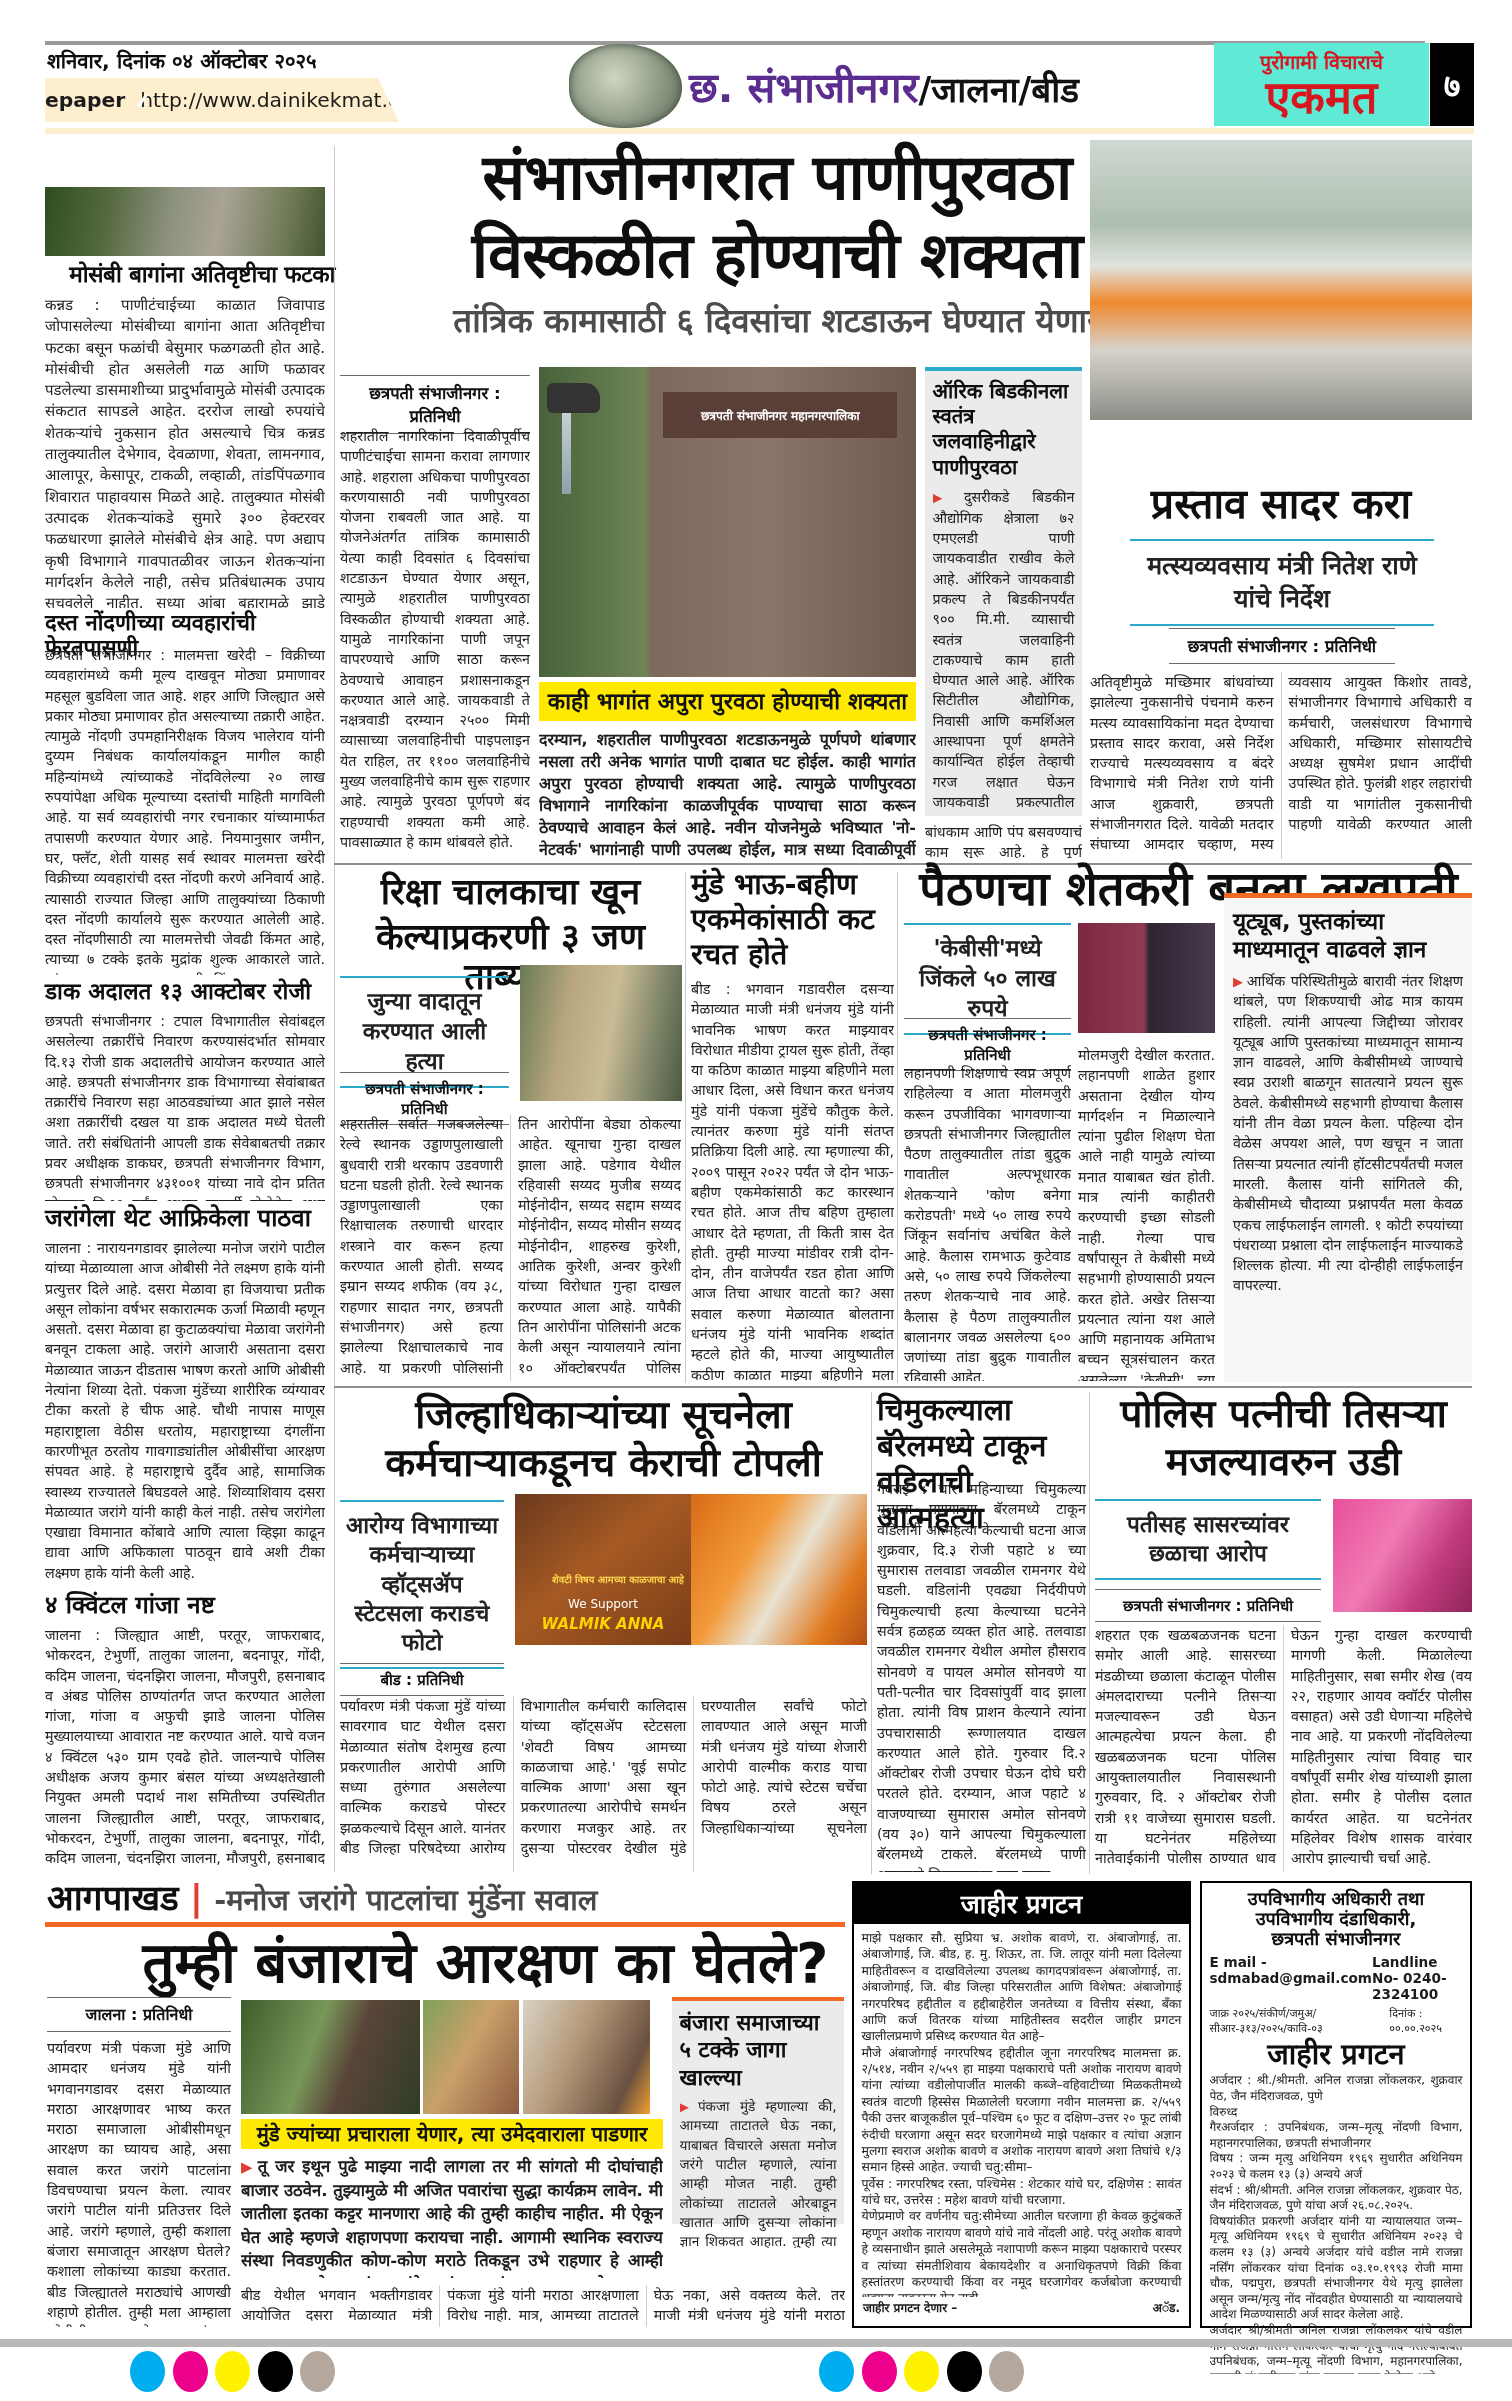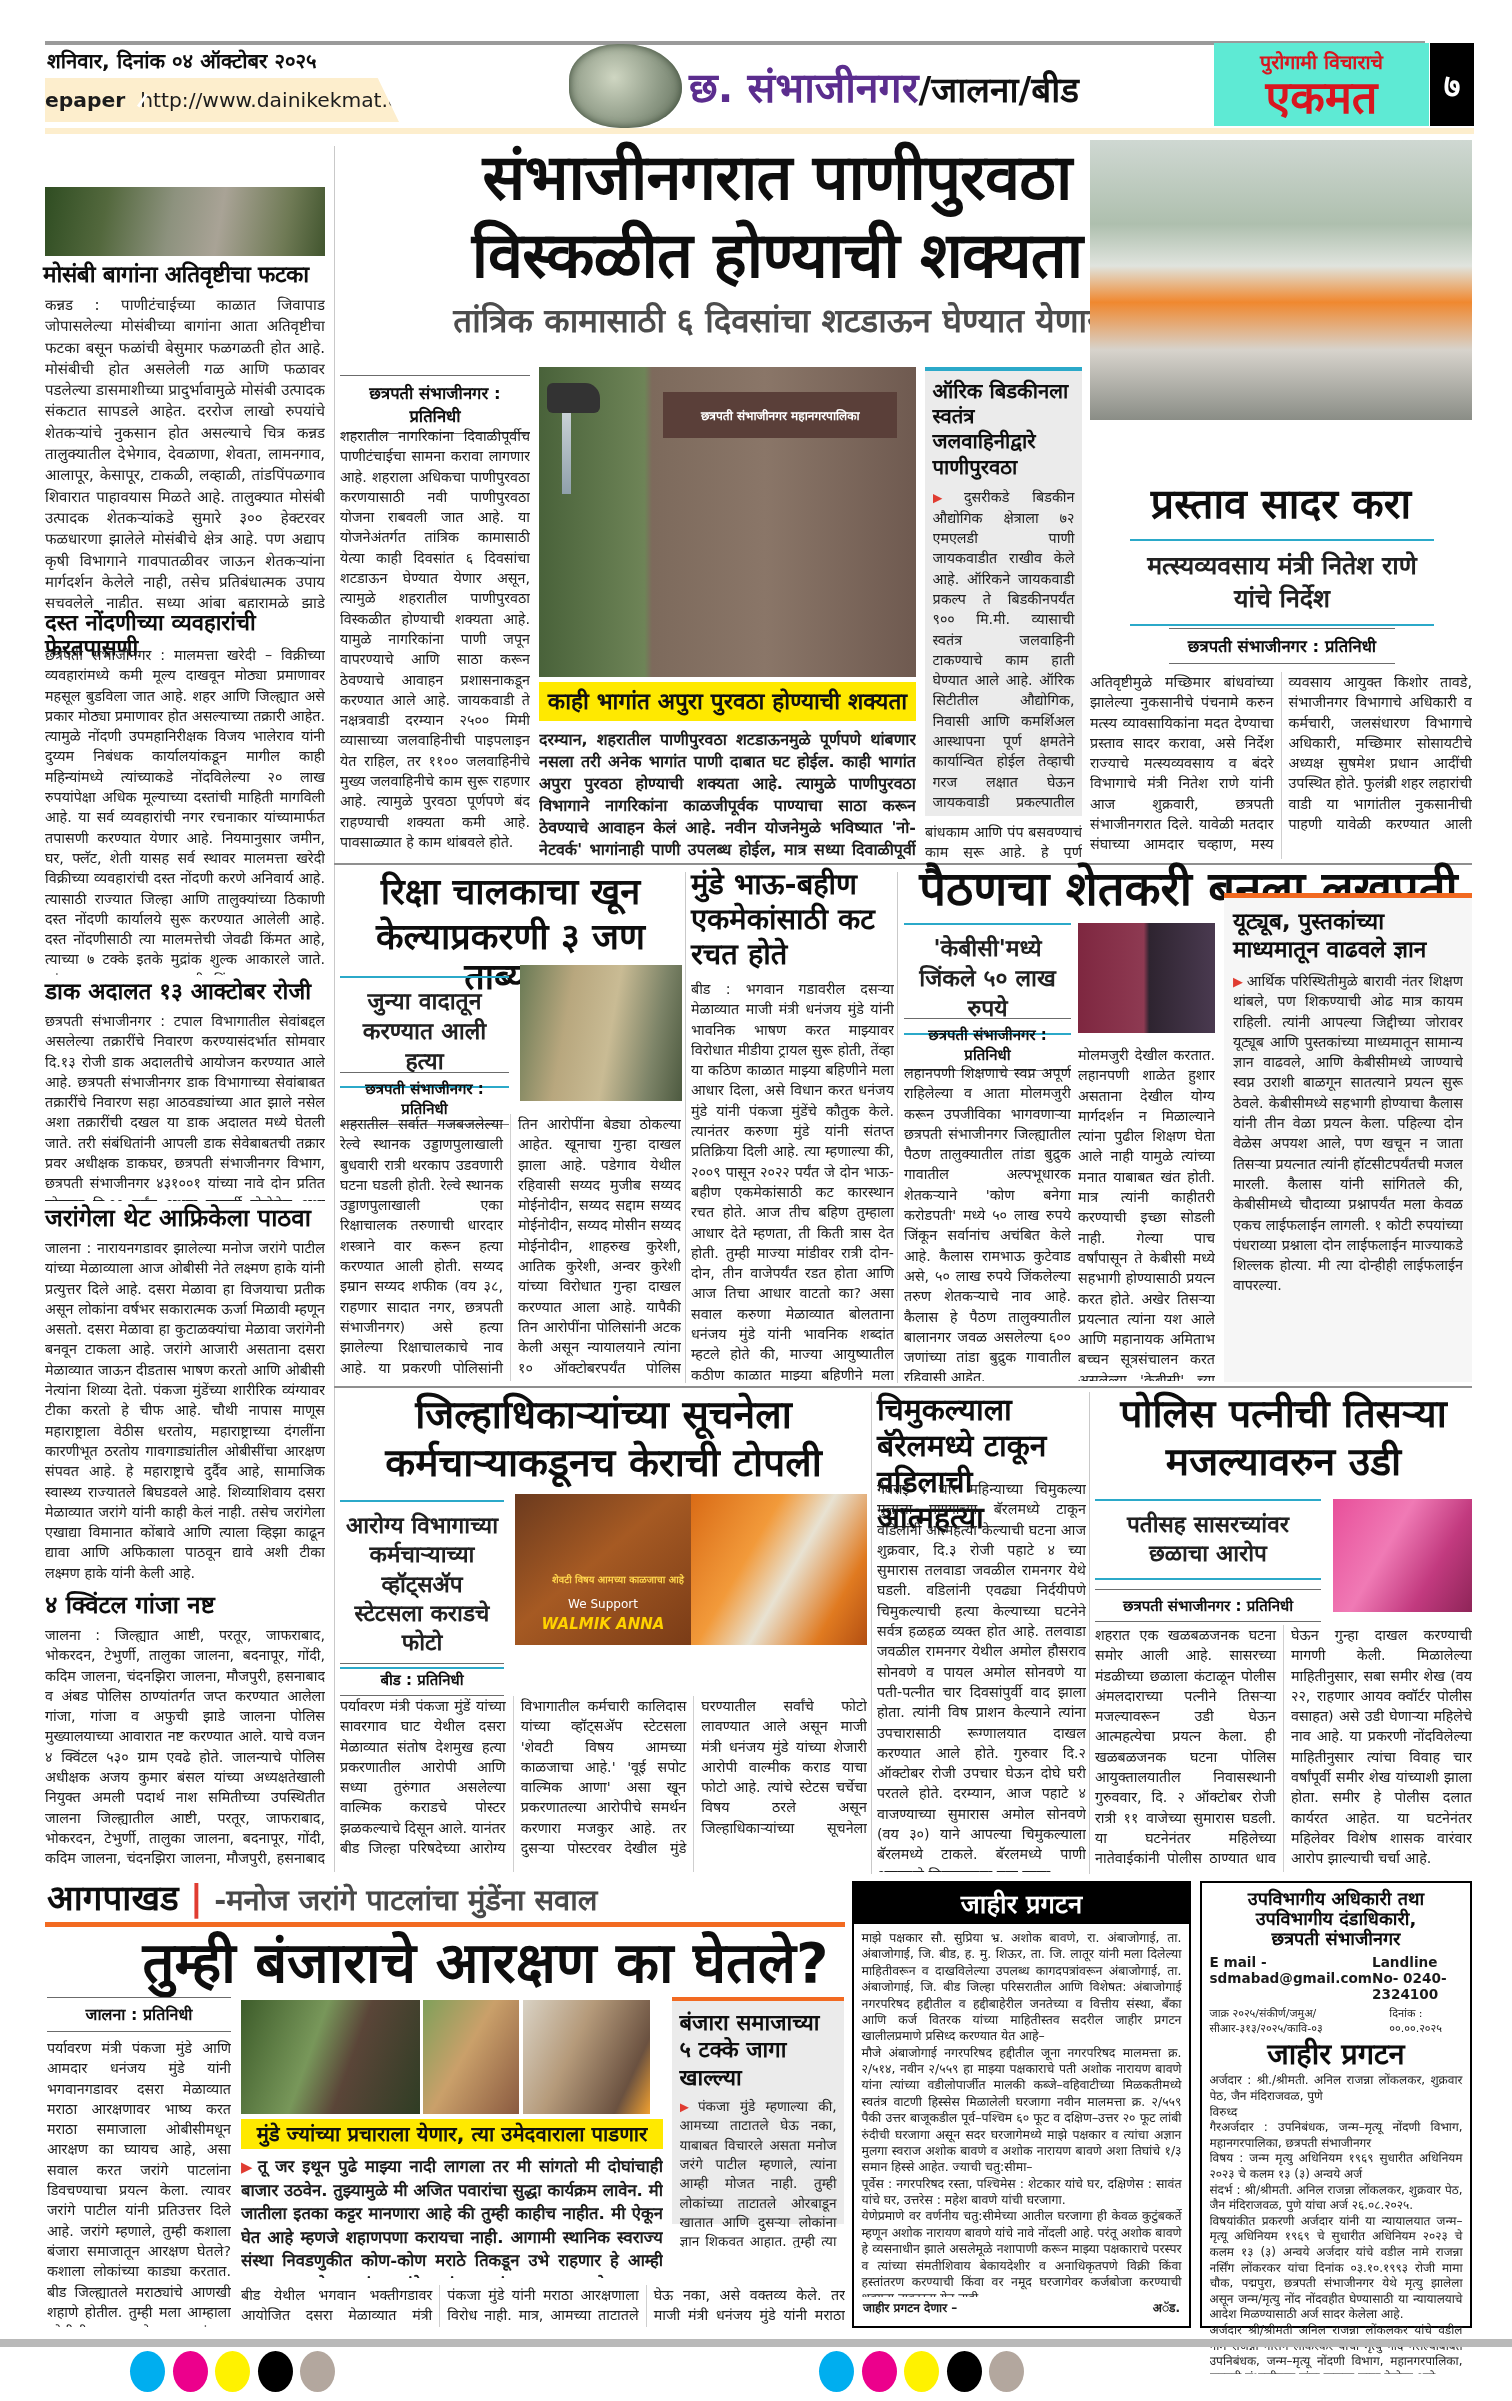--- a/index.html
+++ b/index.html
@@ -49,21 +49,21 @@
 
   <div class="abs ctr" style="left:1214px;top:43px;width:215px;height:83px;background:#5eead4;">
     <div style="font-size:19.6px;font-weight:bold;color:#d8161f;margin-top:4.5px;">पुरोगामी विचाराचे</div>
     <div style="font-size:45px;font-weight:900;color:#d8161f;line-height:1;">एकमत</div>
   </div>
   <div class="abs" style="left:1430px;top:43px;width:44px;height:83px;background:#000;color:#fff;display:flex;align-items:center;justify-content:center;font-size:32px;font-weight:bold;">७</div>
   <div class="abs" style="left:45px;top:128px;width:1429px;height:6px;background:#fdeecd;"></div>
 
   <div class="abs ctr" style="left:45px;top:146px;width:280px;height:36px;background:#155e74;color:#fff;font-size:24px;font-weight:bold;line-height:36px;margin-top:48px;">महत्त्वाचे</div>
   <div class="abs photo" style="left:45px;top:187px;width:280px;height:69px;background:linear-gradient(100deg,#2f4d22 0%,#53683d 22%,#8d927e 45%,#a9a396 62%,#6f7a55 85%,#41552e 100%);"></div>
-  <div class="abs hl" style="left:43px;top:262px;width:280px;font-size:22.6px;letter-spacing:-0.4px;">मोसंबी बागांना अतिवृष्टीचा फटका</div>
+  <div class="abs hl" style="left:55px;top:262px;width:280px;font-size:22.6px;letter-spacing:-0.4px;text-align:right;">मोसंबी बागांना अतिवृष्टीचा फटका</div>
   <div class="abs body" style="left:45px;top:295px;width:280px;height:313px;font-size:15px;">कन्नड : पाणीटंचाईच्या काळात जिवापाड जोपासलेल्या मोसंबीच्या बागांना आता अतिवृष्टीचा फटका बसून फळांची बेसुमार फळगळती होत आहे. मोसंबीची होत असलेली गळ आणि फळावर पडलेल्या डासमाशीच्या प्रादुर्भावामुळे मोसंबी उत्पादक संकटात सापडले आहेत. दररोज लाखो रुपयांचे शेतकऱ्यांचे नुकसान होत असल्याचे चित्र कन्नड तालुक्यातील देभेगाव, देवळाणा, शेवता, लामनगाव, आलापूर, केसापूर, टाकळी, लव्हाळी, तांडपिंपळगाव शिवारात पाहावयास मिळते आहे. तालुक्यात मोसंबी उत्पादक शेतकऱ्यांकडे सुमारे ३०० हेक्टरवर फळधारणा झालेले मोसंबीचे क्षेत्र आहे. पण अद्याप कृषी विभागाने गावपातळीवर जाऊन शेतकऱ्यांना मार्गदर्शन केलेले नाही, तसेच प्रतिबंधात्मक उपाय सुचवलेले नाहीत. सध्या आंबा बहारामुळे झाडे लगडली असून फळे तोडणीस तयार झाली आहेत. परंतु व्यापारी बागांतील फळगळती पाहून सरसकट बाग घेण्यापेक्षा टनाप्रमाणे सौदे करीत आहेत. फळगळतीमुळे मोसंबीचे दर घसरले आहेत.</div>
 
   <div class="abs hl" style="left:45px;top:611px;width:280px;font-size:22px;">दस्त नोंदणीच्या व्यवहारांची फेरतपासणी</div>
   <div class="abs body" style="left:45px;top:645px;width:280px;height:330px;">छत्रपती संभाजीनगर : मालमत्ता खरेदी – विक्रीच्या व्यवहारांमध्ये कमी मूल्य दाखवून मोठ्या प्रमाणावर महसूल बुडविला जात आहे. शहर आणि जिल्ह्यात असे प्रकार मोठ्या प्रमाणावर होत असल्याच्या तक्रारी आहेत. त्यामुळे नोंदणी उपमहानिरीक्षक विजय भालेराव यांनी दुय्यम निबंधक कार्यालयांकडून मागील काही महिन्यांमध्ये त्यांच्याकडे नोंदविलेल्या २० लाख रुपयांपेक्षा अधिक मूल्याच्या दस्तांची माहिती मागविली आहे. या सर्व व्यवहारांची नगर रचनाकार यांच्यामार्फत तपासणी करण्यात येणार आहे. नियमानुसार जमीन, घर, फ्लॅट, शेती यासह सर्व स्थावर मालमत्ता खरेदी विक्रीच्या व्यवहारांची दस्त नोंदणी करणे अनिवार्य आहे. त्यासाठी राज्यात जिल्हा आणि तालुक्यांच्या ठिकाणी दस्त नोंदणी कार्यालये सुरू करण्यात आलेली आहे. दस्त नोंदणीसाठी त्या मालमत्तेची जेवढी किंमत आहे, त्याच्या ७ टक्के इतके मुद्रांक शुल्क आकारले जाते. परंतु बऱ्याच व्यवहारात कमी किंमत दाखवून दस्त नोंदणी केली जाते. त्यामुळे मुद्रांक शुल्कही कमी भरावे लागते.</div>
 
   <div class="abs hl" style="left:45px;top:979px;width:280px;font-size:22.6px;">डाक अदालत १३ आक्टोबर रोजी</div>
   <div class="abs body" style="left:45px;top:1011px;width:280px;height:190px;">छत्रपती संभाजीनगर : टपाल विभागातील सेवांबद्दल असलेल्या तक्रारींचे निवारण करण्यासंदर्भात सोमवार दि.१३ रोजी डाक अदालतीचे आयोजन करण्यात आले आहे. छत्रपती संभाजीनगर डाक विभागाच्या सेवांबाबत तक्रारींचे निवारण सहा आठवड्यांच्या आत झाले नसेल अशा तक्रारींची दखल या डाक अदालत मध्ये घेतली जाते. तरी संबंधितांनी आपली डाक सेवेबाबतची तक्रार प्रवर अधीक्षक डाकघर, छत्रपती संभाजीनगर विभाग, छत्रपती संभाजीनगर ४३१००१ यांच्या नावे दोन प्रतित सोमवार दि.११ पर्यंत अथवा त्यापूर्वी पोहोचेल अशा रितीने पाठवावी. नंतर प्राप्त तक्रारींची दखल घेतली जाणार नाही, असे प्रवर अधीक्षक डाकघर छत्रपती संभाजीनगर विभाग यांनी कळविले आहे.</div>
 
   <div class="abs hl" style="left:45px;top:1205px;width:280px;font-size:24px;">जरांगेला थेट आफ्रिकेला पाठवा</div>
   <div class="abs body" style="left:45px;top:1238px;width:280px;height:349px;">जालना : नारायनगडावर झालेल्या मनोज जरांगे पाटील यांच्या मेळाव्याला आज ओबीसी नेते लक्ष्मण हाके यांनी प्रत्युत्तर दिले आहे. दसरा मेळावा हा विजयाचा प्रतीक असून लोकांना वर्षभर सकारात्मक ऊर्जा मिळावी म्हणून असतो. दसरा मेळावा हा कुटाळक्यांचा मेळावा जरांगेनी बनवून टाकला आहे. जरांगे आजारी असताना दसरा मेळाव्यात जाऊन दीडतास भाषण करतो आणि ओबीसी नेत्यांना शिव्या देतो. पंकजा मुंडेंच्या शारीरिक व्यंग्यावर टीका करतो हे चीफ आहे. चौथी नापास माणूस महाराष्ट्राला वेठीस धरतोय, महाराष्ट्राच्या दंगलींना कारणीभूत ठरतोय गावगाड्यांतील ओबीसींचा आरक्षण संपवत आहे. हे महाराष्ट्राचे दुर्दैव आहे, सामाजिक स्वास्थ्य राज्यातले बिघडवले आहे. शिव्याशिवाय दसरा मेळाव्यात जरांगे यांनी काही केलं नाही. तसेच जरांगेला एखाद्या विमानात कोंबावे आणि त्याला व्हिझा काढून द्यावा आणि अफिकाला पाठवून द्यावे अशी टीका लक्ष्मण हाके यांनी केली आहे.</div>

